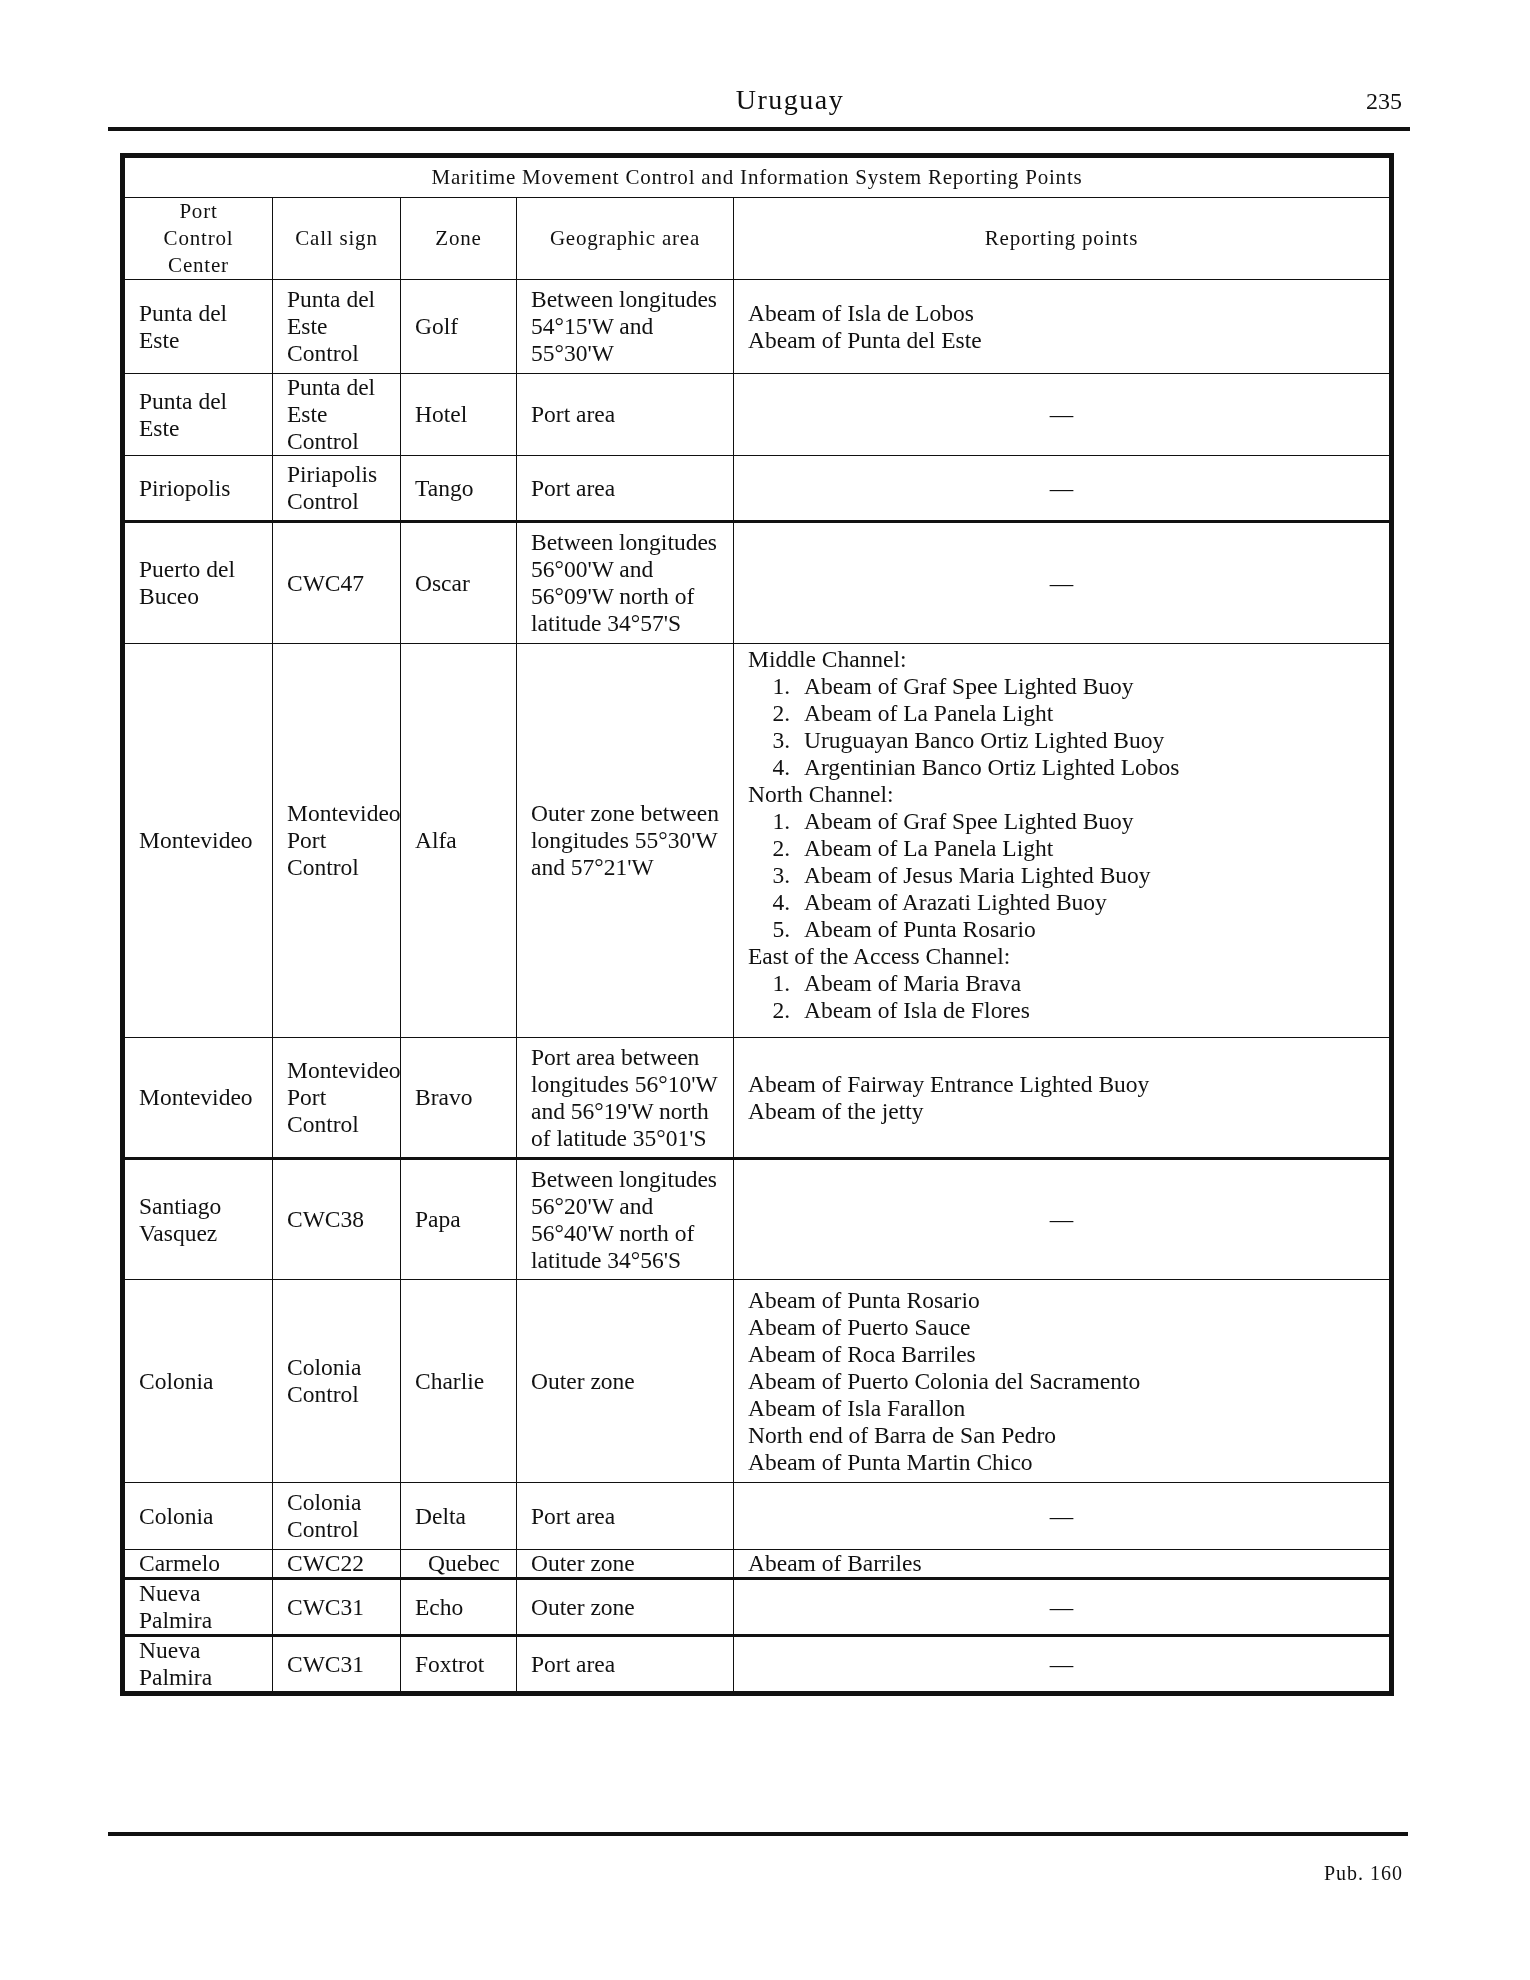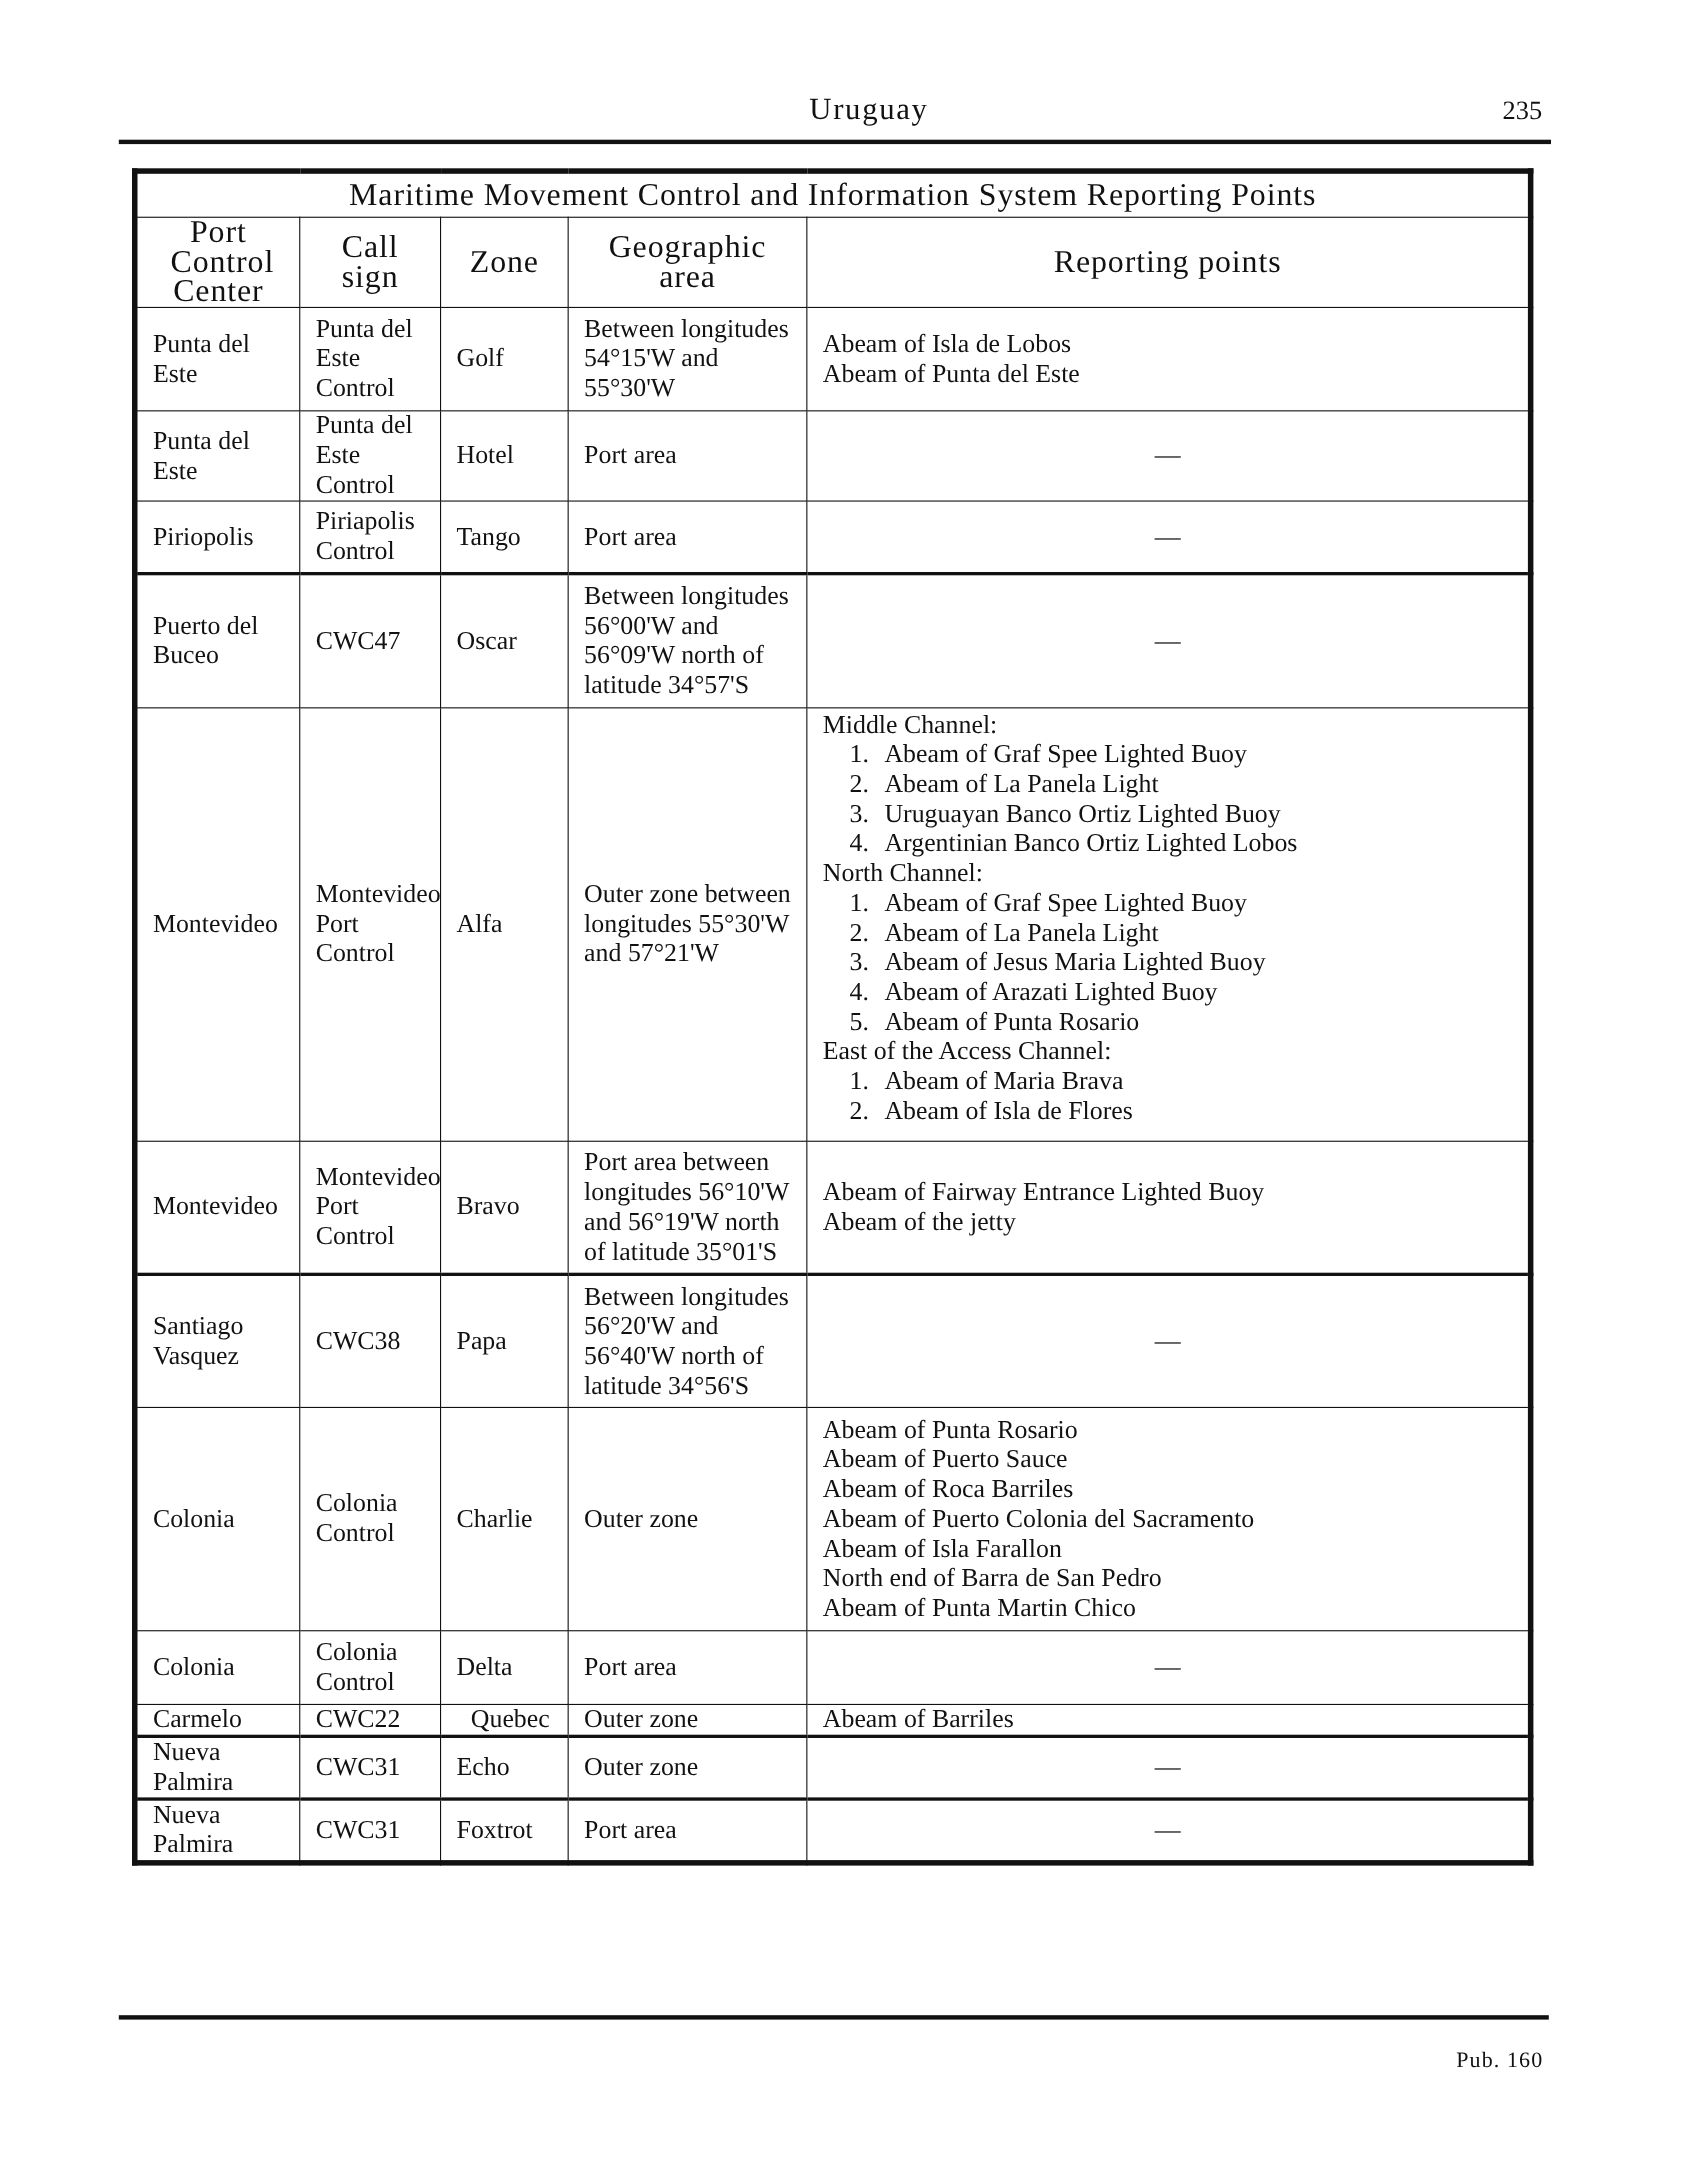--- a/index.html
+++ b/index.html
@@ -5,21 +5,21 @@
   html, body { margin: 0; padding: 0; background: #ffffff; }
   body { width: 1530px; height: 1980px; position: relative; font-family: "Liberation Serif", "DejaVu Serif", serif; color: #111; }
   .page-title { position: absolute; top: 84px; left: 0; width: 1530px; text-align: center; font-size: 28px; letter-spacing: 1.5px; margin-left: 25px; }
   .page-number { position: absolute; top: 88px; right: 128px; font-size: 24px; }
   .top-rule { position: absolute; top: 127px; left: 108px; width: 1302px; height: 4px; background: #111; }
   .bottom-rule { position: absolute; top: 1832px; left: 108px; width: 1300px; height: 4px; background: #111; }
   .footer { position: absolute; top: 1862px; right: 127px; font-size: 20px; letter-spacing: 1px; }
 
   table.grid { position: absolute; top: 153px; left: 120px; width: 1274px; border-collapse: collapse; border: 5px solid #111; table-layout: fixed; font-size: 23.5px; line-height: 27px; }
   table.grid td, table.grid th { border: 1.5px solid #111; vertical-align: middle; padding: 0 14px; font-weight: normal; text-align: left; }
-  table.grid th { text-align: center; letter-spacing: 0.8px; font-size: 29px; }
+  table.grid th { text-align: center; letter-spacing: 0.8px; font-size: 21px; }
   .title-row th { height: 39px; }
   .head-row th { height: 62px; border-bottom: 5px solid #111; line-height: 27px; }
   .dash { text-align: center !important; }
   .group-label { display: block; }
   .numbered { display: flex; }
   .num { display: inline-block; width: 56px; text-align: right; padding-right: 14px; box-sizing: border-box; margin-left: 0; }
   .col1 { width: 150px; } .col2 { width: 128px; } .col3 { width: 116px; } .col4 { width: 217px; }
 </style>
 </head>
 <body>

